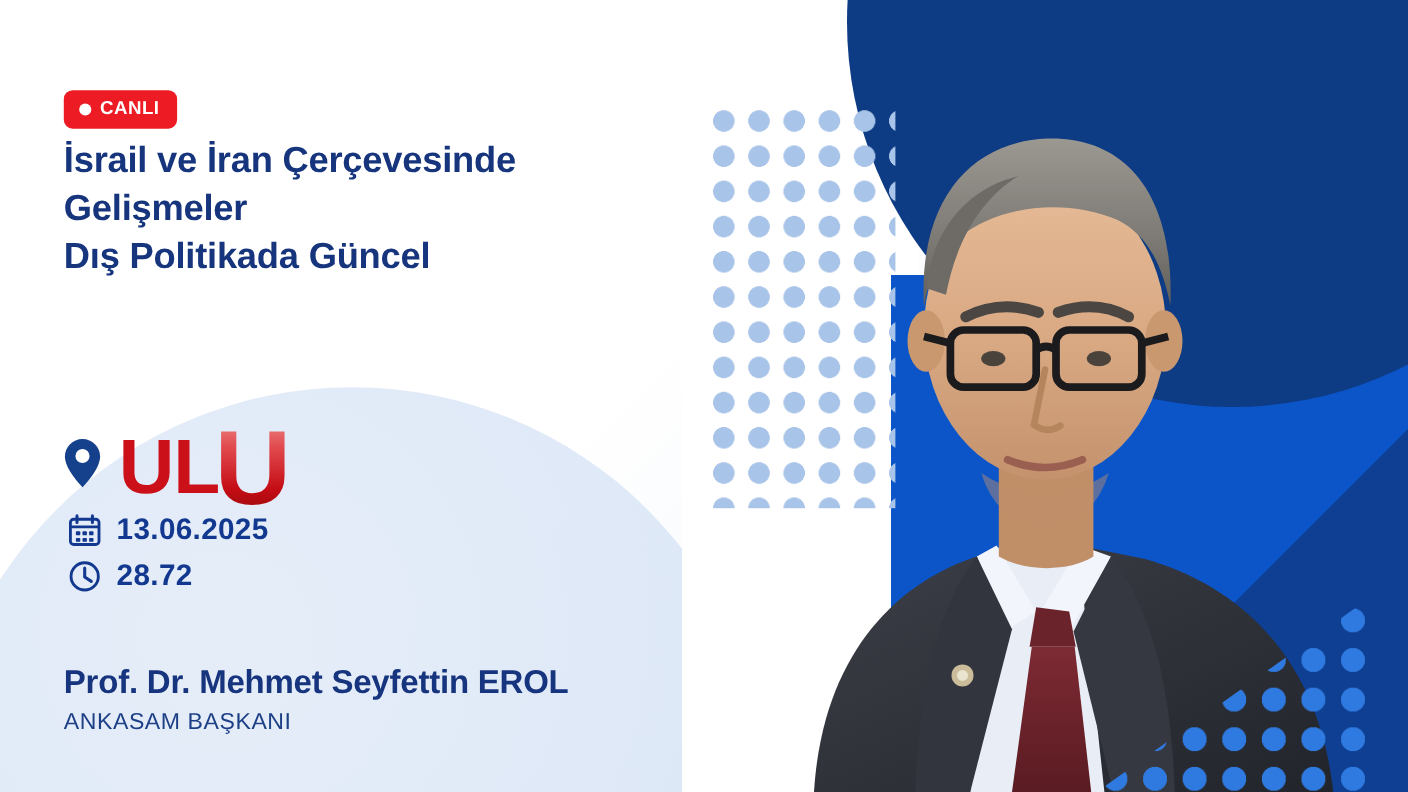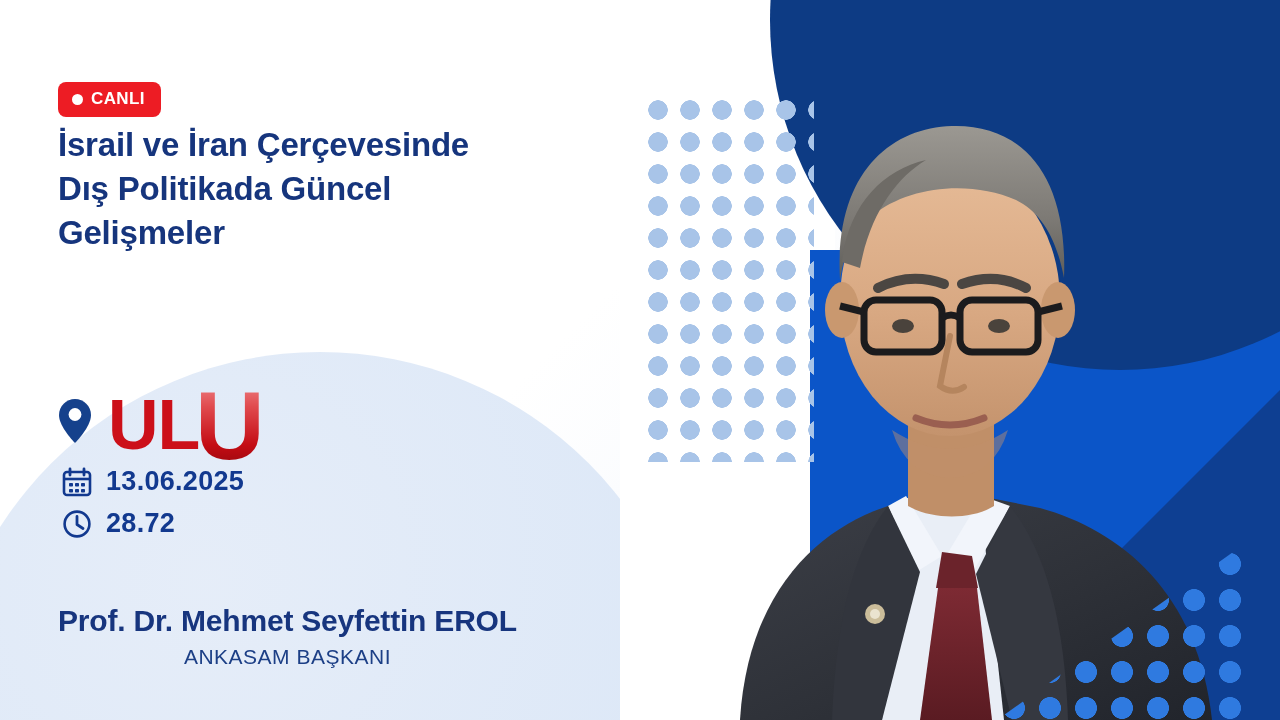--- a/index.html
+++ b/index.html
@@ -131,21 +131,21 @@
     color: #12398f; font-size: 27px; font-weight: bold; letter-spacing: .3px;
   }
 
   
   .speaker { position: absolute; left: 0; top: 604px; }
   .speaker-name {
     color: #17357e; font-size: 30px; font-weight: bold; letter-spacing: -.2px;
   }
   .speaker-title {
     margin-top: 7px;
-    color: #1c3f86; font-size: 21px; letter-spacing: .5px; text-align: center;
+    color: #1c3f86; font-size: 21px; letter-spacing: .5px;
   }
 </style>
 </head>
 <body>
 
 <div class="stage">
 
   <div class="bg-wash"></div>
   <div class="bg-circle"></div>
 
@@ -239,22 +239,22 @@
 
   <div class="content">
 
     <div class="live-badge">
       <span class="live-dot"></span>
       <span>CANLI</span>
     </div>
 
     <div class="headline">
       <div>İsrail ve İran Çerçevesinde</div>
+      <div>Gelişmeler</div>
       <div>Dış Politikada Güncel</div>
-      <div>Gelişmeler</div>
     </div>
 
     <div class="logo-row">
       <svg class="pin-icon" viewBox="0 0 34 46">
         <path d="M17 1 C8.2 1 1 8.2 1 17 c0 12 16 28 16 28 s16 -16 16 -28 C33 8.2 25.8 1 17 1 Z" fill="#15418c"></path>
         <circle cx="17" cy="16.5" r="6.4" fill="#ffffff"></circle>
       </svg>
       <div class="logo-word">
         <span class="lw">UL</span>
         <span class="lw big">U</span>

